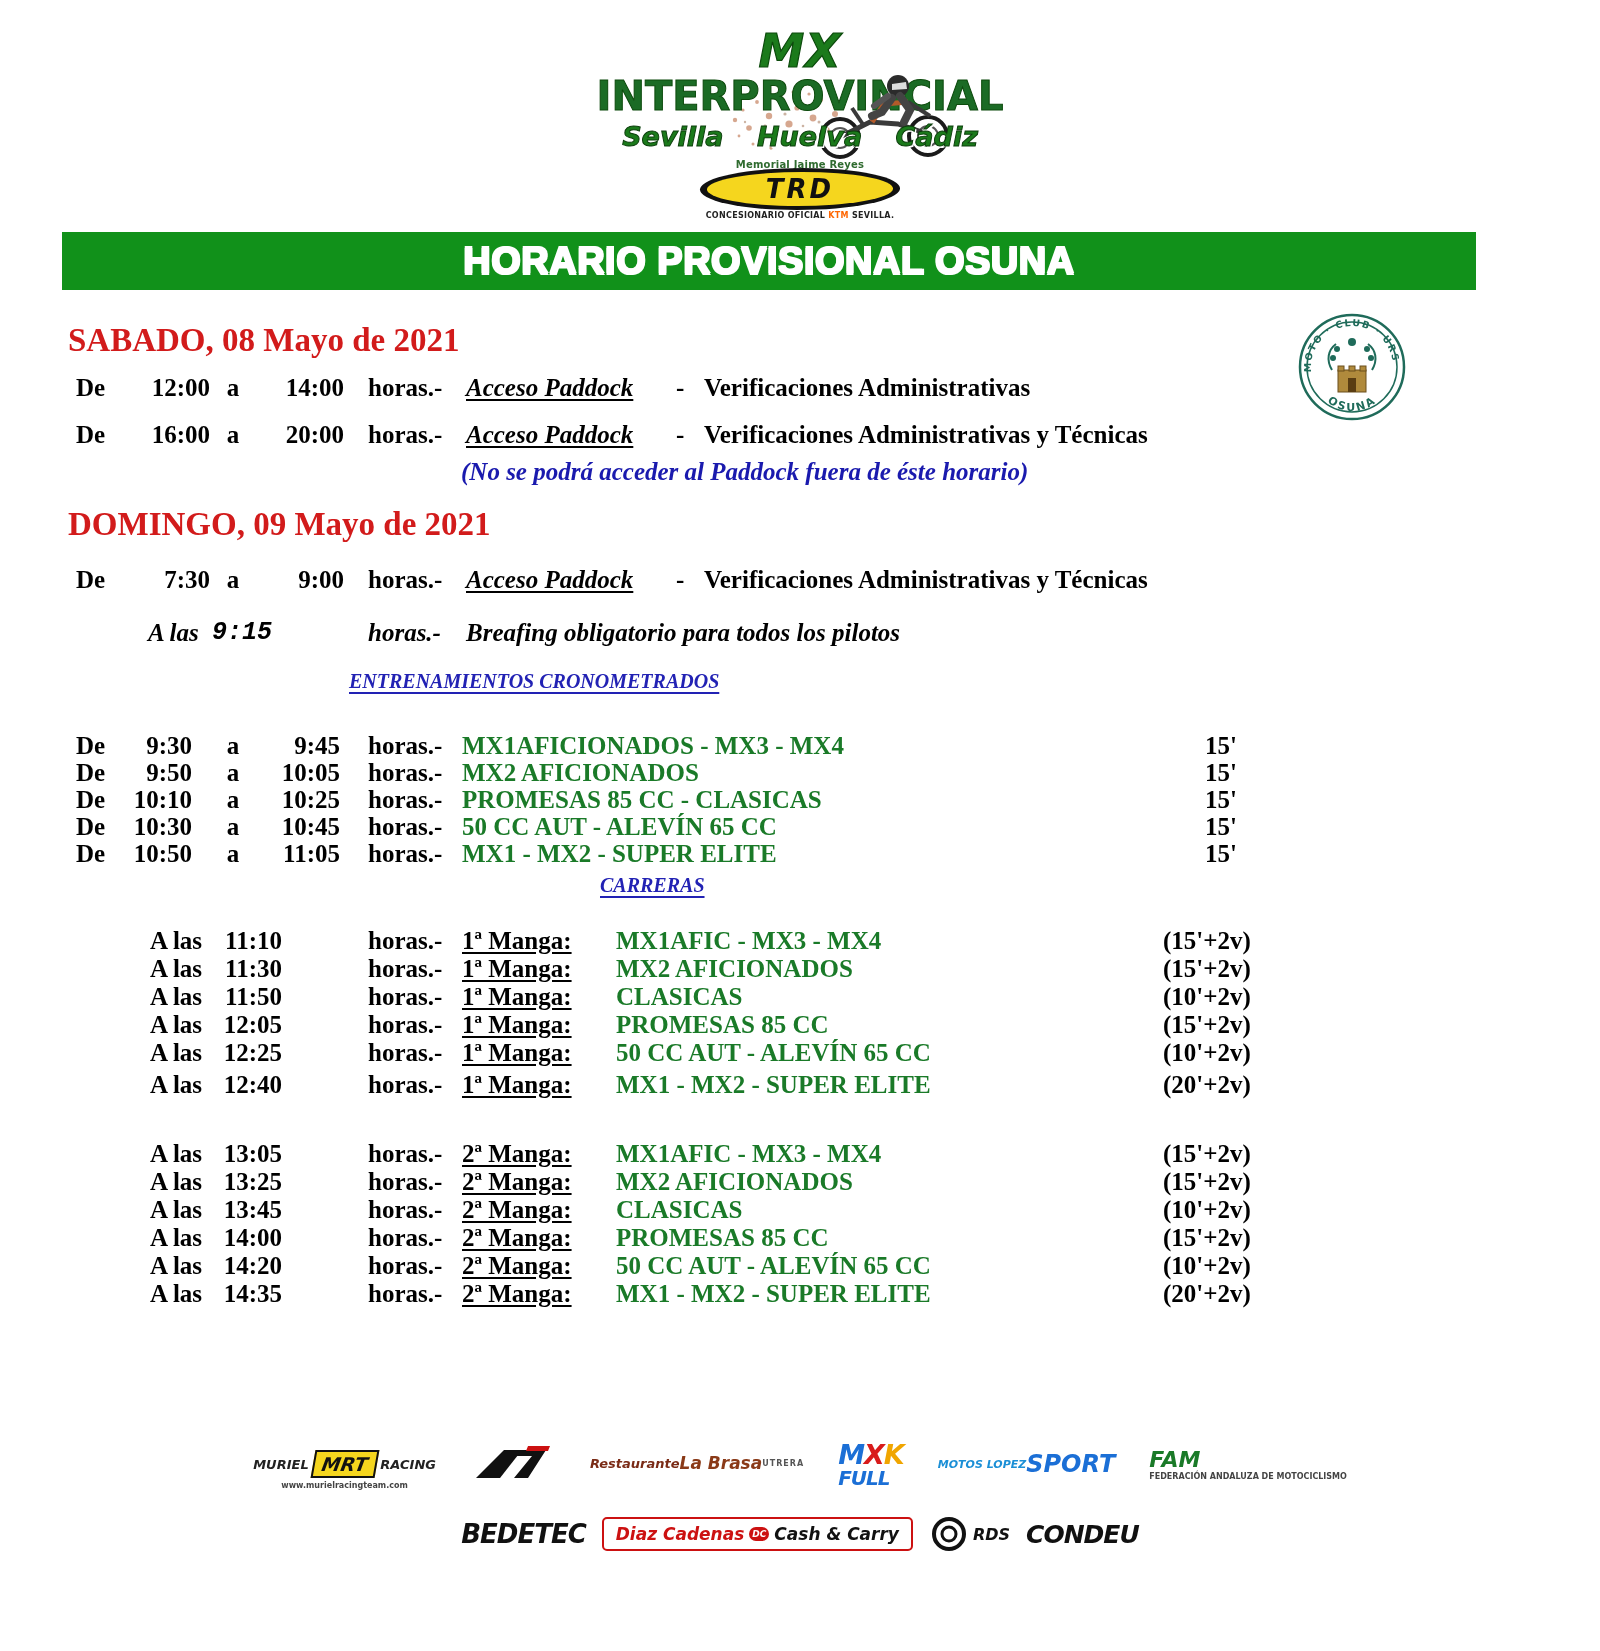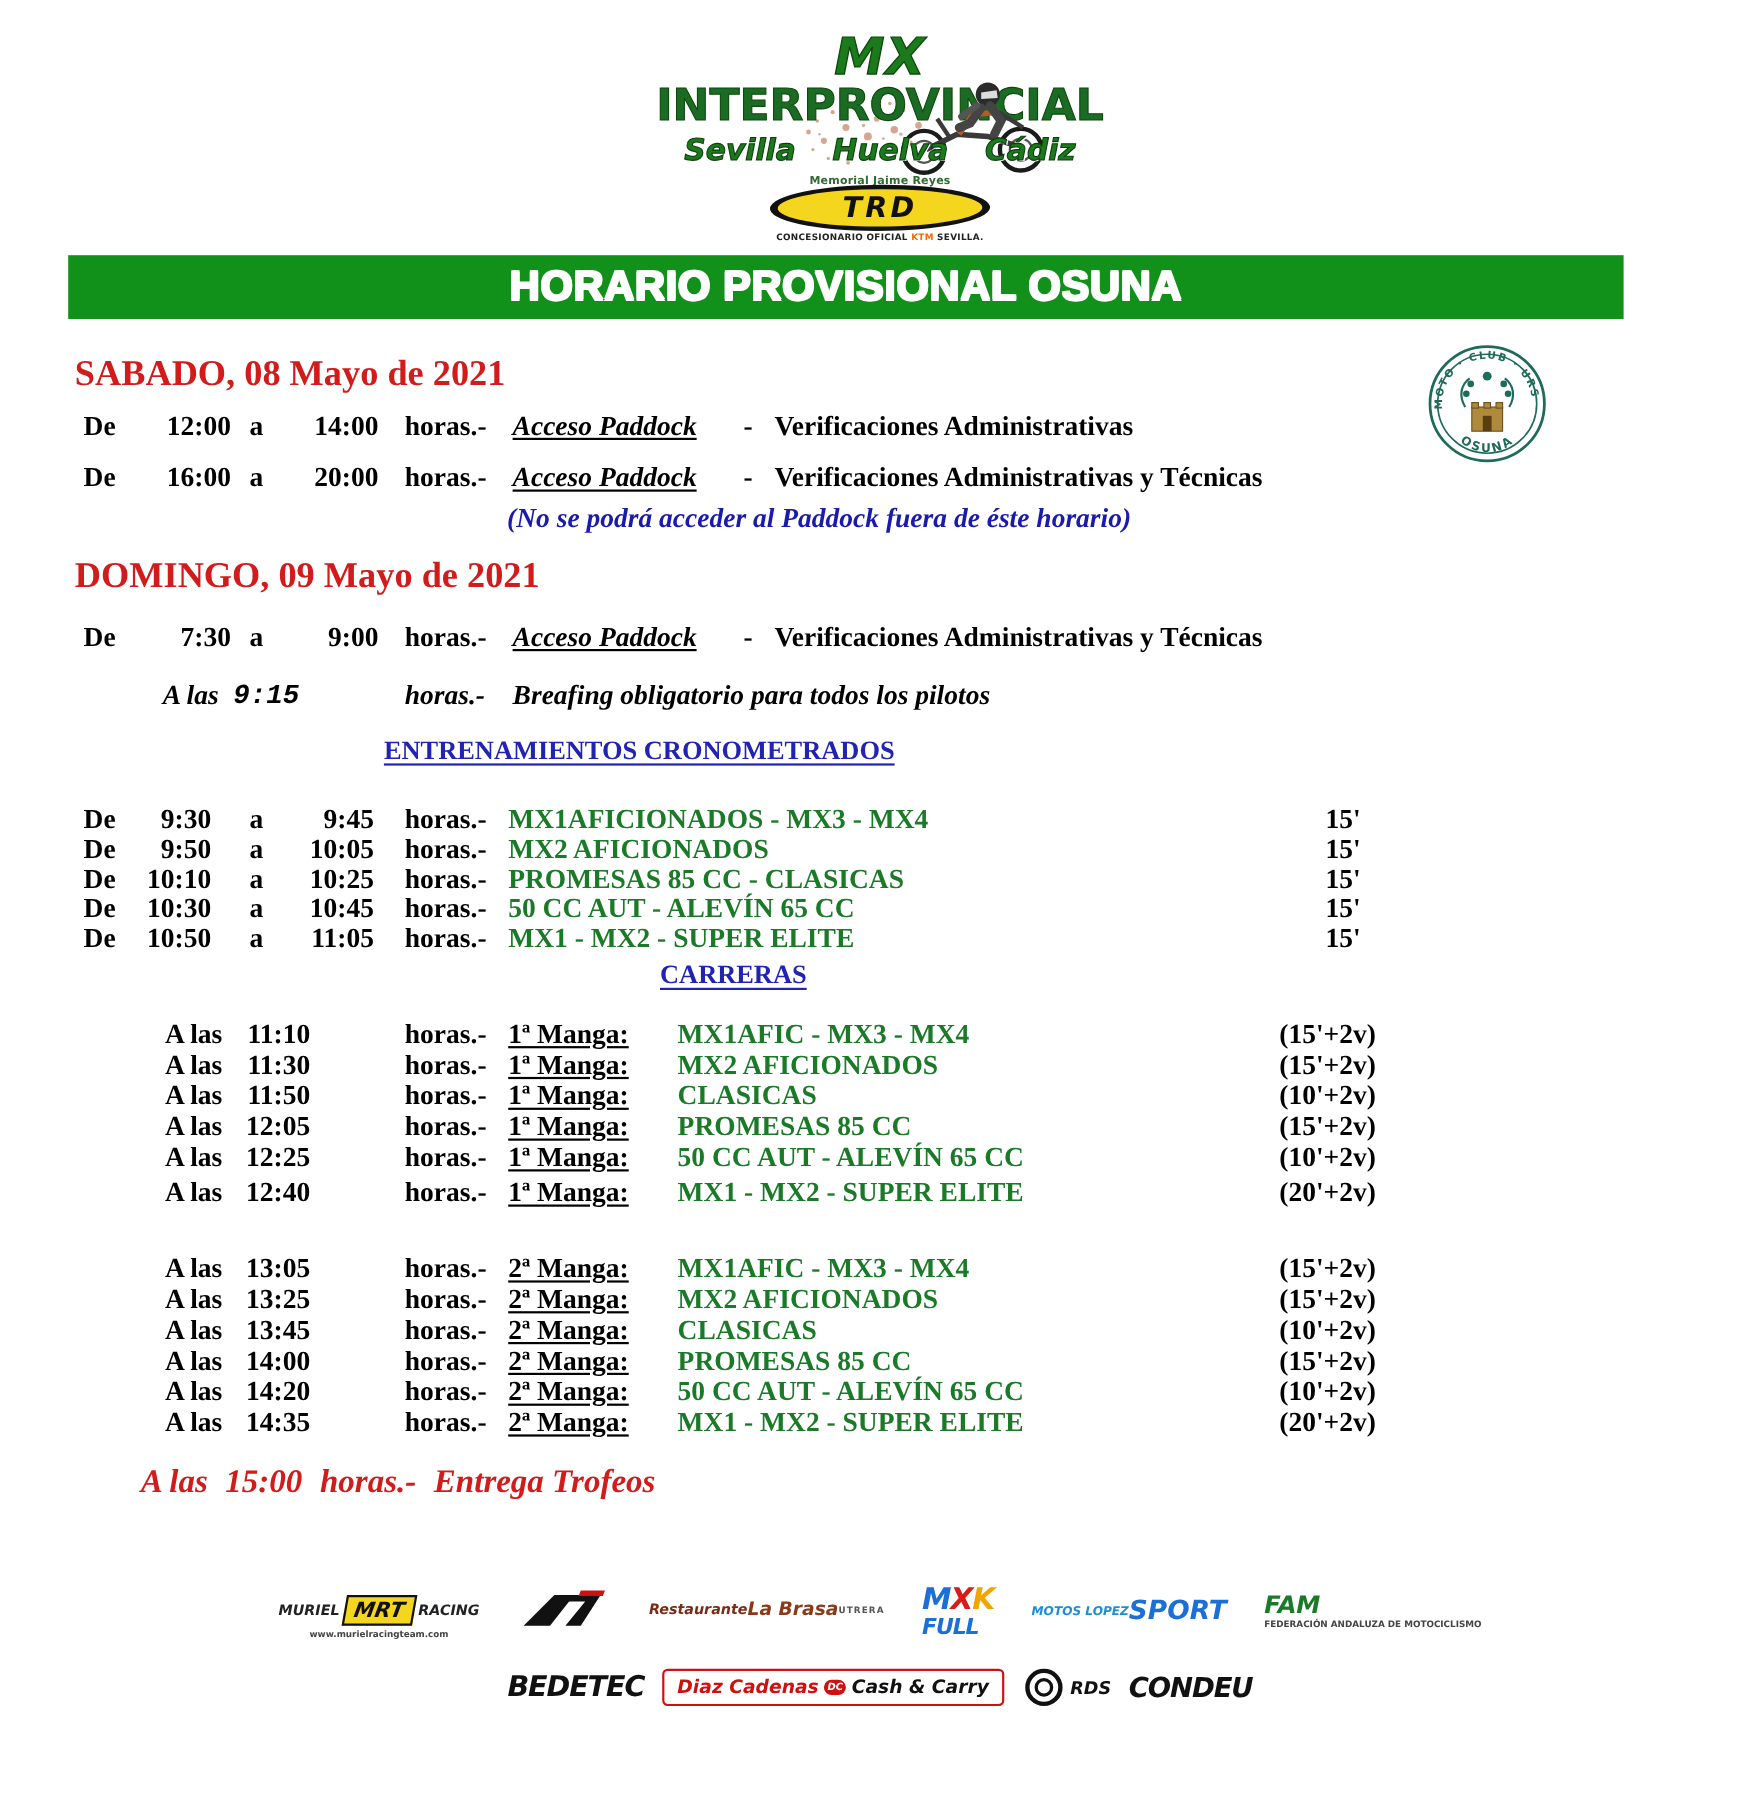--- a/index.html
+++ b/index.html
@@ -219,21 +219,22 @@
     white-space: nowrap;
   }
   .italic-row {
     font-style: italic;
   }
   .green { color: #1a7a28; }
 
   .section-heading {
     position: absolute;
     font-weight: bold;
-    font-size: 24px;
+    font-style: italic;
+    font-size: 20px;
     color: #2222b4;
     text-decoration: underline;
     text-underline-offset: 4px;
     white-space: nowrap;
   }
   .manga {
     font-weight: bold;
     text-decoration: underline;
     text-underline-offset: 3px;
   }
@@ -627,23 +628,20 @@
   </div>
   <div class="row" style="top:1281px; left:0; width:1600px;">
     <span class="c-label" style="left:150px;">A las</span>
     <span class="c-t1" style="left:190px;">14:35</span>
     <span class="c-horas" style="left:368px;">horas.-</span>
     <span class="c-label manga" style="left:462px;">2ª Manga:</span>
     <span class="c-label green" style="left:616px;">MX1 - MX2 - SUPER ELITE</span>
     <span class="c-dur" style="left:1163px;">(20'+2v)</span>
   </div>
 
-  <div class="trofeos" style="top:1330px; left:128px;">
-    <span>A las</span><span class="gap"></span><span>15:00</span><span class="gap"></span><span>horas.-</span><span class="gap"></span><span>Entrega Trofeos</span>
-  </div>
 
   <div class="sponsors-row" style="top:1440px;">
     <div class="sp sp-muriel">
       <span>MURIEL</span>
       <span class="badge">MRT</span>
       <span>RACING</span>
       <span class="url">www.murielracingteam.com</span>
     </div>
 
     <div class="sp sp-f7">

